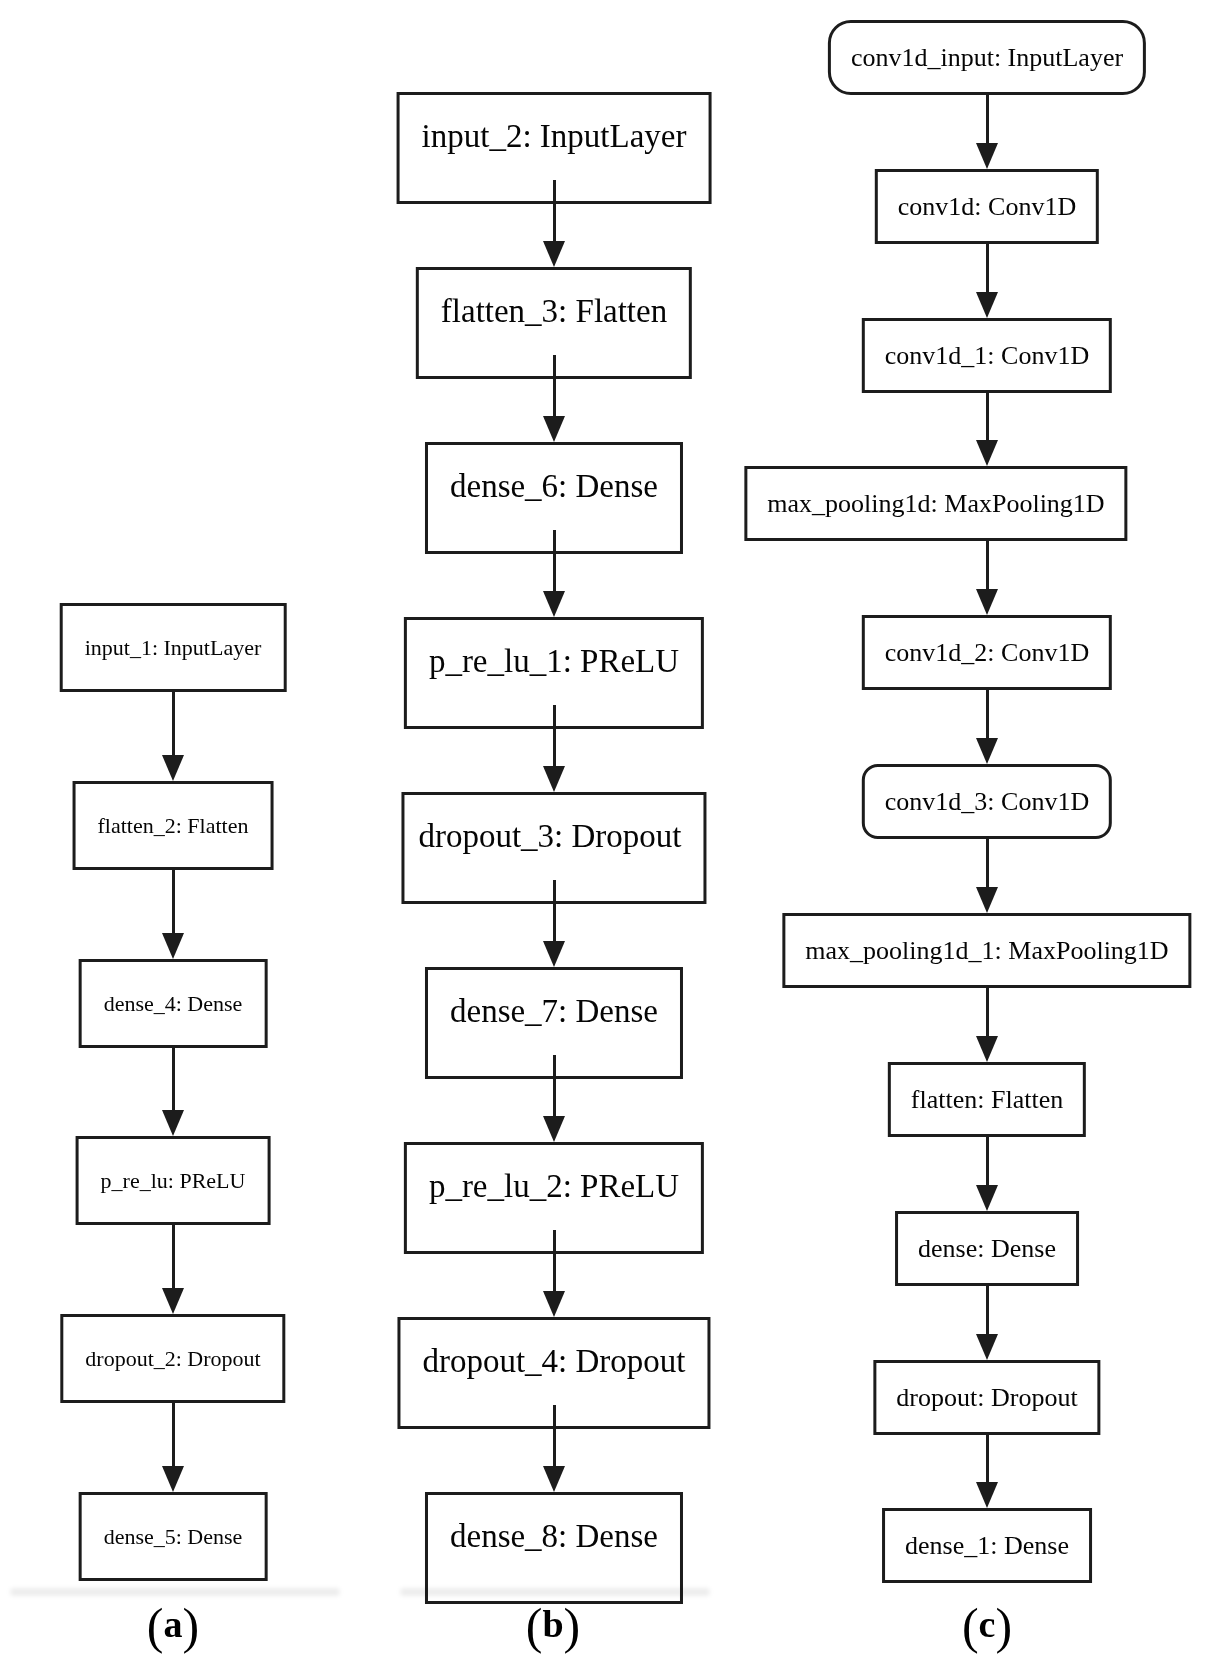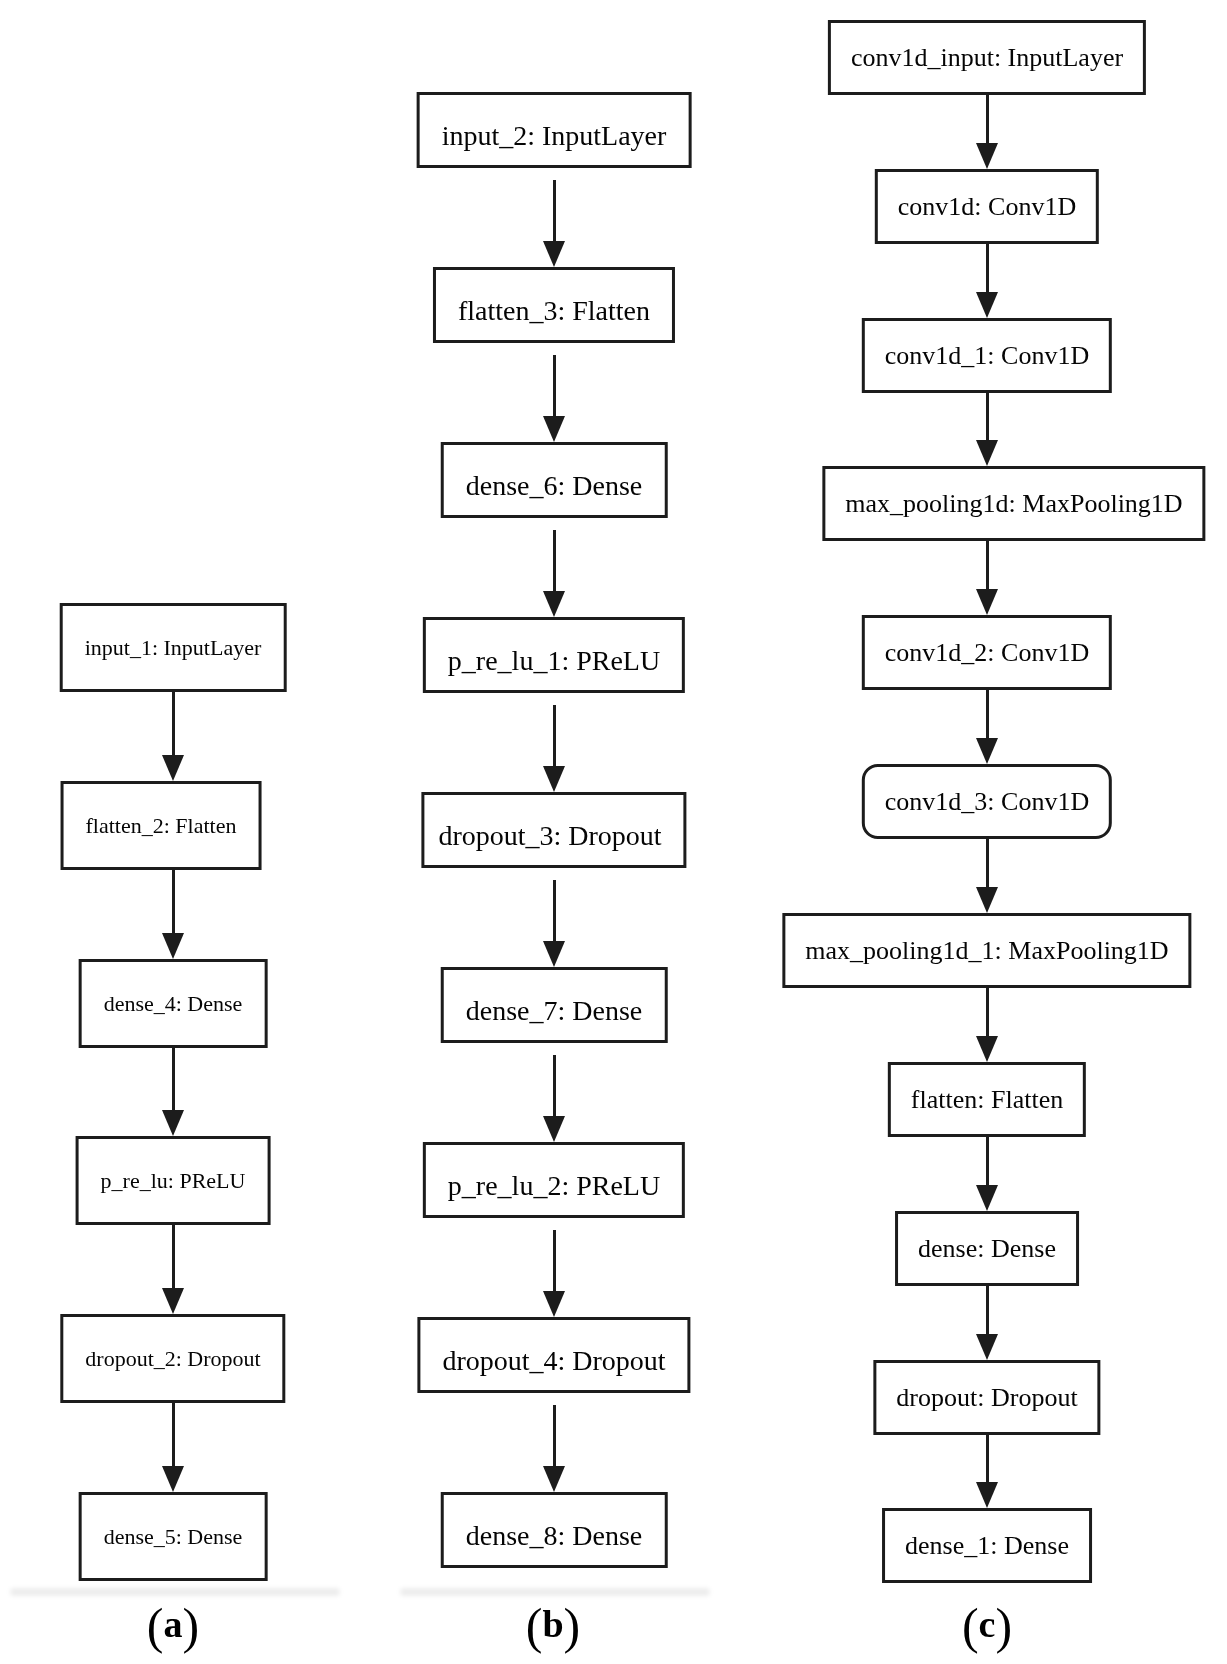--- a/index.html
+++ b/index.html
@@ -25,23 +25,23 @@
     white-space: nowrap;
     text-align: center;
     padding: 0 22px;
   }
   .node.sz-a {
     height: 89px;
     line-height: 83px;
     font-size: 22px;
   }
   .node.sz-b {
-    height: 76px;
+    height: 112px;
     line-height: 82px;
-    font-size: 28px;
+    font-size: 33px;
   }
   .node.sz-c {
     height: 75px;
     line-height: 69px;
     font-size: 26px;
     padding: 0 20px;
   }
   .arrow {
     position: absolute;
     width: 24px;
@@ -95,21 +95,21 @@
   }
 </style>
 </head>
 <body>
 
 <div class="canvas">
 
   <div>
     <div class="node sz-a" style="left:173px; top:603px;">input_1: InputLayer</div>
     <div class="arrow" style="left:173px; top:692px;  height:89px;"></div>
-    <div class="node sz-a" style="left:161px; top:781px;">flatten_2: Flatten</div>
+    <div class="node sz-a" style="left:173px; top:781px;">flatten_2: Flatten</div>
     <div class="arrow" style="left:173px; top:870px;  height:89px;"></div>
     <div class="node sz-a" style="left:173px; top:959px;">dense_4: Dense</div>
     <div class="arrow" style="left:173px; top:1048px; height:88px;"></div>
     <div class="node sz-a" style="left:173px; top:1136px;">p_re_lu: PReLU</div>
     <div class="arrow" style="left:173px; top:1225px; height:89px;"></div>
     <div class="node sz-a" style="left:173px; top:1314px;">dropout_2: Dropout</div>
     <div class="arrow" style="left:173px; top:1403px; height:89px;"></div>
     <div class="node sz-a" style="left:173px; top:1492px;">dense_5: Dense</div>
     <div class="col-shadow" style="left:10px; top:1588px; width:330px;"></div>
     <div class="caption" style="left:173px;"><span class="cap-paren">(</span><span class="cap-letter">a</span><span class="cap-paren">)</span></div>
@@ -131,27 +131,27 @@
     <div class="node sz-b" style="left:554px; top:1142px;">p_re_lu_2: PReLU</div>
     <div class="arrow" style="left:554px; top:1230px; height:87px;"></div>
     <div class="node sz-b" style="left:554px; top:1317px;">dropout_4: Dropout</div>
     <div class="arrow" style="left:554px; top:1405px; height:87px;"></div>
     <div class="node sz-b" style="left:554px; top:1492px;">dense_8: Dense</div>
     <div class="col-shadow" style="left:400px; top:1588px; width:310px;"></div>
     <div class="caption" style="left:553px;"><span class="cap-paren">(</span><span class="cap-letter">b</span><span class="cap-paren">)</span></div>
   </div>
 
   <div>
-    <div class="node sz-c" style="left:987px; top:20px;">conv1d_input: InputLayer</div>
+    <div class="node sz-c" style="left:987px; top:20px;border-radius:23px;">conv1d_input: InputLayer</div>
     <div class="arrow" style="left:987px; top:95px;   height:74px;"></div>
     <div class="node sz-c" style="left:987px; top:169px;">conv1d: Conv1D</div>
     <div class="arrow" style="left:987px; top:244px;  height:74px;"></div>
     <div class="node sz-c" style="left:987px; top:318px;">conv1d_1: Conv1D</div>
     <div class="arrow" style="left:987px; top:393px;  height:73px;"></div>
-    <div class="node sz-c" style="left:1014px; top:466px;">max_pooling1d: MaxPooling1D</div>
+    <div class="node sz-c" style="left:936px; top:466px;">max_pooling1d: MaxPooling1D</div>
     <div class="arrow" style="left:987px; top:541px;  height:74px;"></div>
     <div class="node sz-c" style="left:987px; top:615px;">conv1d_2: Conv1D</div>
     <div class="arrow" style="left:987px; top:690px;  height:74px;"></div>
     <div class="node sz-c" style="left:987px; top:764px;border-radius:16px;">conv1d_3: Conv1D</div>
     <div class="arrow" style="left:987px; top:839px;  height:74px;"></div>
     <div class="node sz-c" style="left:987px; top:913px;text-align:center;">max_pooling1d_1: MaxPooling1D</div>
     <div class="arrow" style="left:987px; top:988px;  height:74px;"></div>
     <div class="node sz-c" style="left:987px; top:1062px;">flatten: Flatten</div>
     <div class="arrow" style="left:987px; top:1137px; height:74px;"></div>
     <div class="node sz-c" style="left:987px; top:1211px;">dense: Dense</div>

